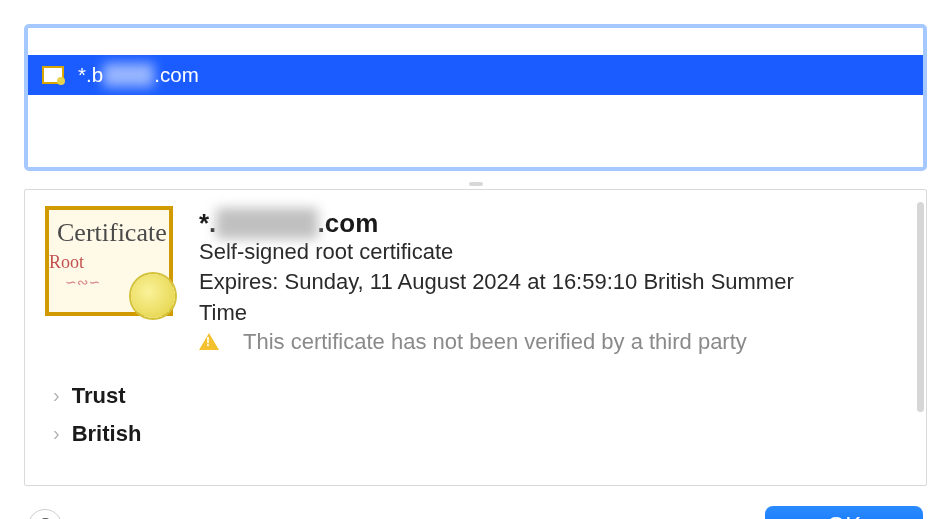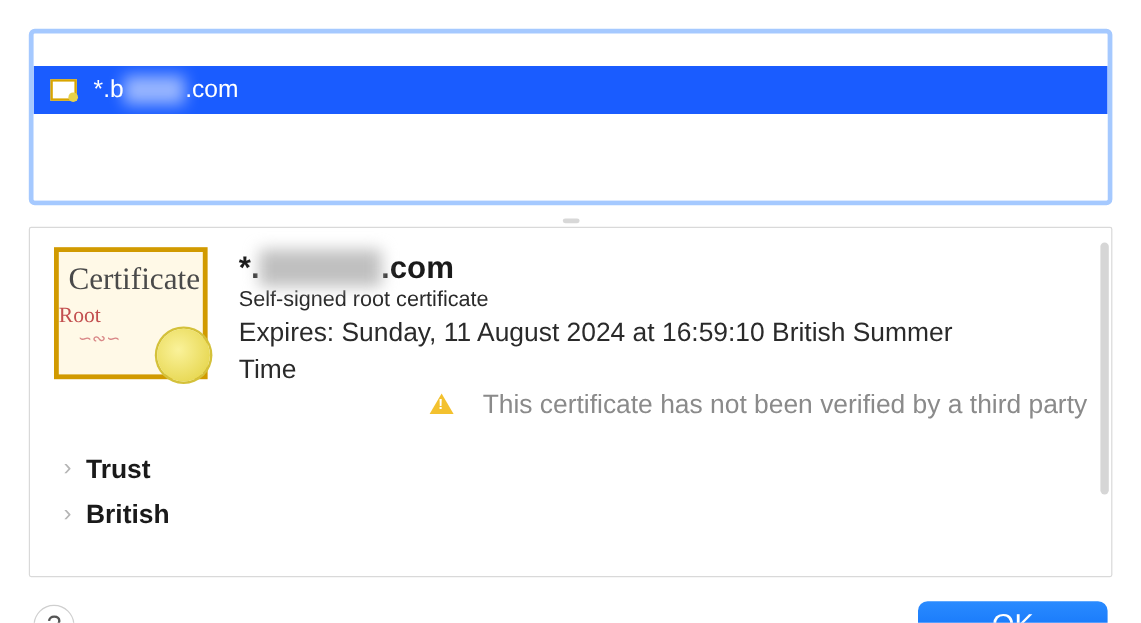--- a/index.html
+++ b/index.html
@@ -140,36 +140,35 @@
       flex: 1;
       padding-top: 2px;
     }
     .cert-title {
       font-size: 26px;
       font-weight: 700;
       color: #1a1a1a;
       margin-bottom: 0;
     }
     .cert-subtitle {
-      font-size: 18px;
+      font-size: 22px;
       color: #2a2a2a;
       margin-bottom: 2px;
     }
     .cert-expires {
       font-size: 22px;
       color: #2a2a2a;
       line-height: 1.4;
       margin-bottom: 0;
       max-width: 640px;
     }
     .cert-warning-row {
       display: flex;
       align-items: center;
       gap: 24px;
-      justify-content: flex-end;
     }
     .warning-icon {
       width: 0;
       height: 0;
       border-left: 10px solid transparent;
       border-right: 10px solid transparent;
       border-bottom: 17px solid #f3c12e;
       position: relative;
       flex-shrink: 0;
     }

